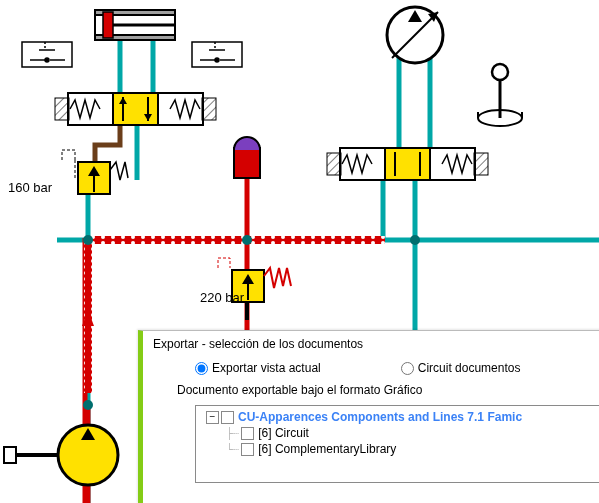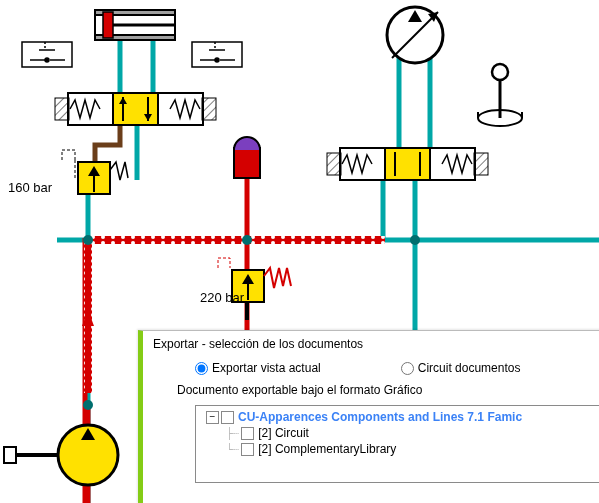--- a/index.html
+++ b/index.html
@@ -201,23 +201,23 @@
   <div class="subtitle">Documento exportable bajo el formato Gráfico</div>
   <div class="treebox">
     <div class="tree-level">
       <span class="expander">−</span>
       <span class="checkbox"></span>
       <span class="tree-label tree-root-label">CU-Apparences Components and Lines 7.1 Famic</span>
     </div>
     <div class="tree-level tree-indent1">
       <span class="tree-conn">├┈</span>
       <span class="checkbox"></span>
-      <span class="tree-label">[2] Circuit</span>
+      <span class="tree-label">[6] Circuit</span>
     </div>
     <div class="tree-level tree-indent1">
       <span class="tree-conn">└┈</span>
       <span class="checkbox"></span>
-      <span class="tree-label">[2] ComplementaryLibrary</span>
+      <span class="tree-label">[6] ComplementaryLibrary</span>
     </div>
   </div>
 </div>
 
 </div>
 
 </body></html>

